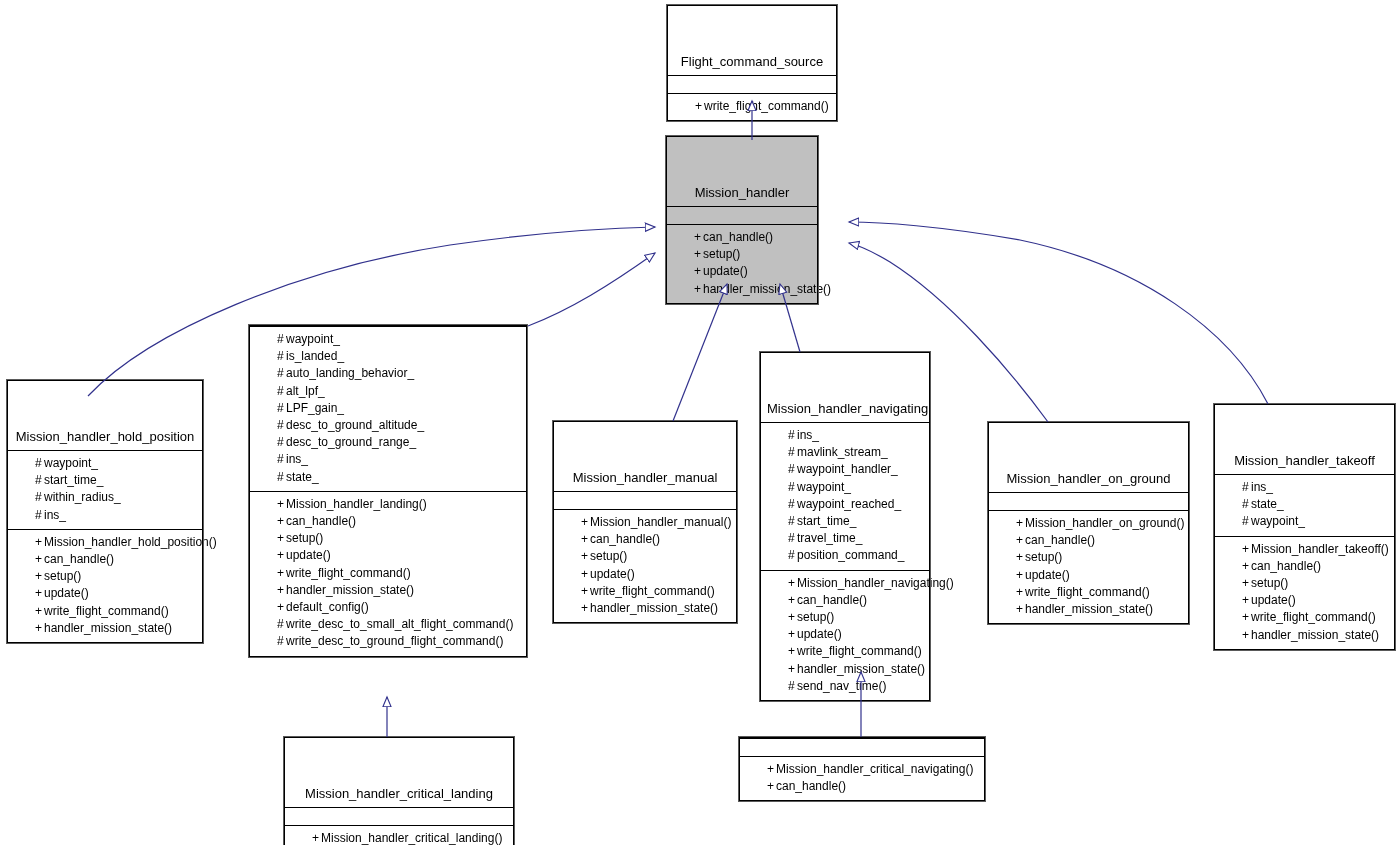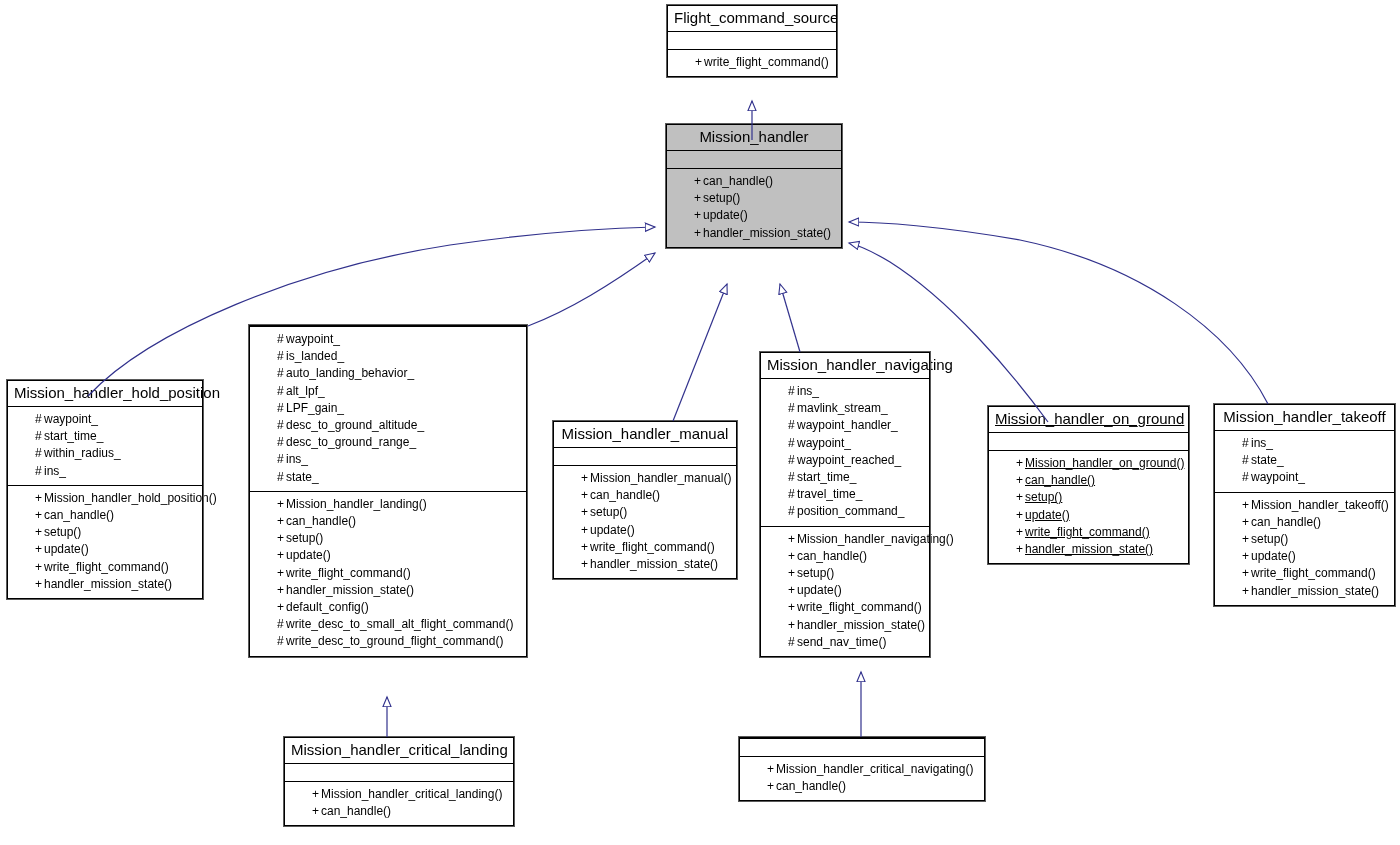--- a/index.html
+++ b/index.html
@@ -15,24 +15,25 @@
     position:absolute;
     box-sizing:border-box;
     border:1px solid #000000;
     outline:1px solid #5a5a5a;
     background:#ffffff;
     color:#000000;
   }
   .umlbox.highlight{background:#c0c0c0;}
   .cname{
     text-align:center;
-    font-size:15px;
+    font-size:13px;
     line-height:14px;
     padding:5px 6px 6px 6px;
     white-space:nowrap;
+    margin-top:44px;
   }
   .sep{height:0;border-top:1px solid #000000;}
   .compartment{padding:4px 7px 5px 7px;margin-left:20px;}
   .compartment.empty{height:17px;padding:0;}
   .mrow{
     font-size:12px;
     line-height:17.2px;
     white-space:nowrap;
     letter-spacing:0px;
   }
@@ -45,21 +46,21 @@
 
   <div class="umlbox" style="left: 667px; top: 5px; width: 170px;">
       <div class="cname">Flight_command_source</div>
       <div class="sep"></div>
       <div class="compartment empty"></div>
       <div class="sep"></div>
       <div class="compartment">
         <div class="mrow"><span class="vis">+</span><span>write_flight_command()</span></div>
       </div>
     </div>
-    <div class="umlbox highlight" style="left: 666px; top: 124px; width: 176px;">
+    <div class="umlbox highlight" style="left: 666px; top: 136px; width: 152px;">
       <div class="cname">Mission_handler</div>
       <div class="sep"></div>
       <div class="compartment empty"></div>
       <div class="sep"></div>
       <div class="compartment">
         <div class="mrow"><span class="vis">+</span><span>can_handle()</span></div>
         <div class="mrow"><span class="vis">+</span><span>setup()</span></div>
         <div class="mrow"><span class="vis">+</span><span>update()</span></div>
         <div class="mrow"><span class="vis">+</span><span>handler_mission_state()</span></div>
       </div>
@@ -140,21 +141,21 @@
       <div class="compartment">
         <div class="mrow"><span class="vis">+</span><span>Mission_handler_navigating()</span></div>
         <div class="mrow"><span class="vis">+</span><span>can_handle()</span></div>
         <div class="mrow"><span class="vis">+</span><span>setup()</span></div>
         <div class="mrow"><span class="vis">+</span><span>update()</span></div>
         <div class="mrow"><span class="vis">+</span><span>write_flight_command()</span></div>
         <div class="mrow"><span class="vis">+</span><span>handler_mission_state()</span></div>
         <div class="mrow"><span class="vis">#</span><span>send_nav_time()</span></div>
       </div>
     </div>
-    <div class="umlbox" style="left: 988px; top: 406px; width: 201px; text-decoration: underline;">
+    <div class="umlbox" style="left: 988px; top: 422px; width: 201px;">
       <div class="cname">Mission_handler_on_ground</div>
       <div class="sep"></div>
       <div class="compartment empty"></div>
       <div class="sep"></div>
       <div class="compartment">
         <div class="mrow"><span class="vis">+</span><span>Mission_handler_on_ground()</span></div>
         <div class="mrow"><span class="vis">+</span><span>can_handle()</span></div>
         <div class="mrow"><span class="vis">+</span><span>setup()</span></div>
         <div class="mrow"><span class="vis">+</span><span>update()</span></div>
         <div class="mrow"><span class="vis">+</span><span>write_flight_command()</span></div>

